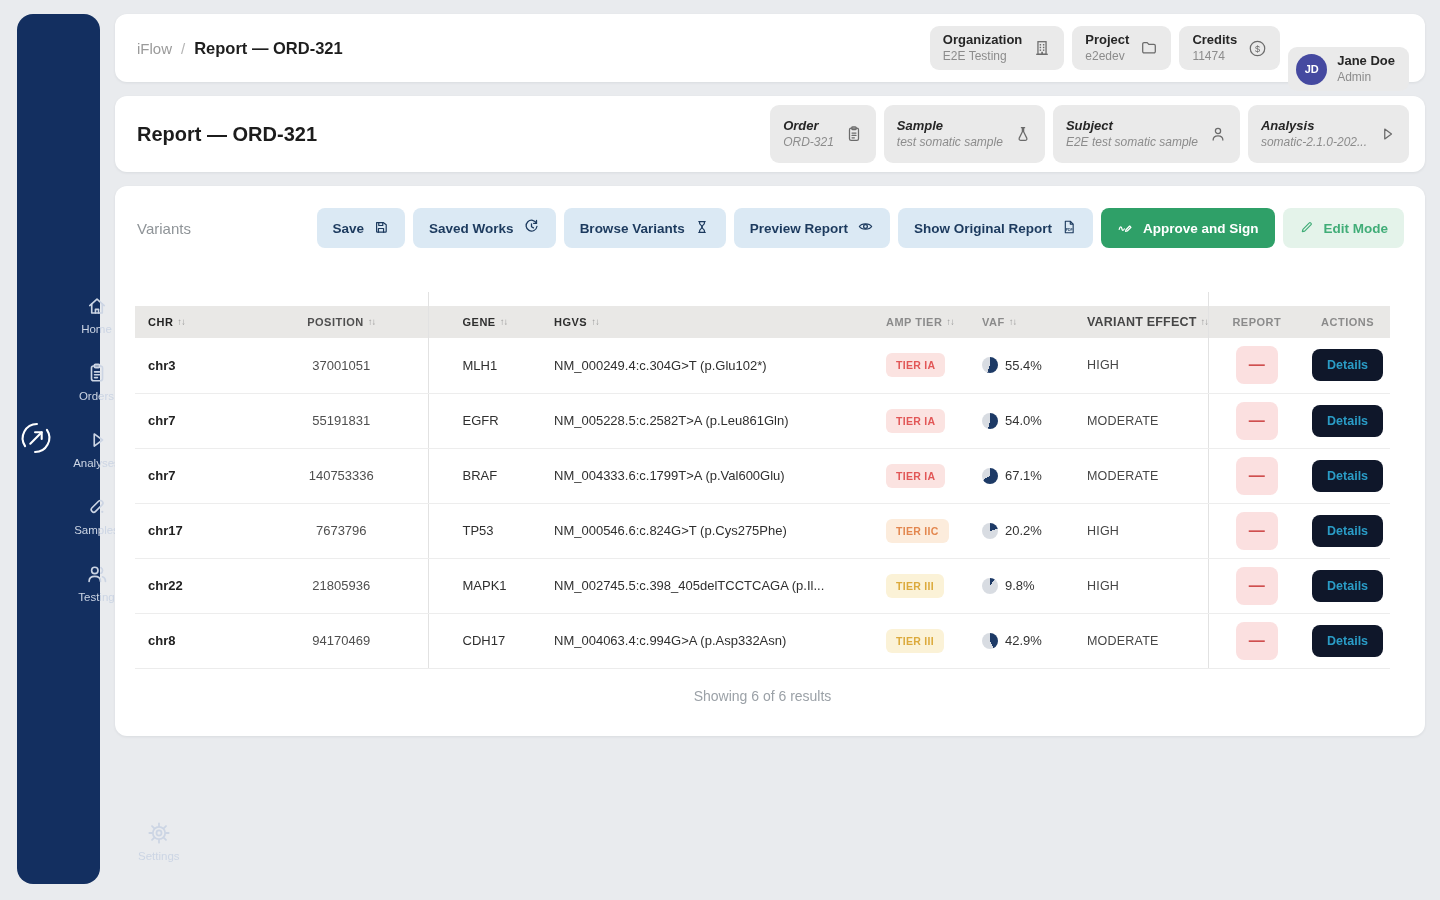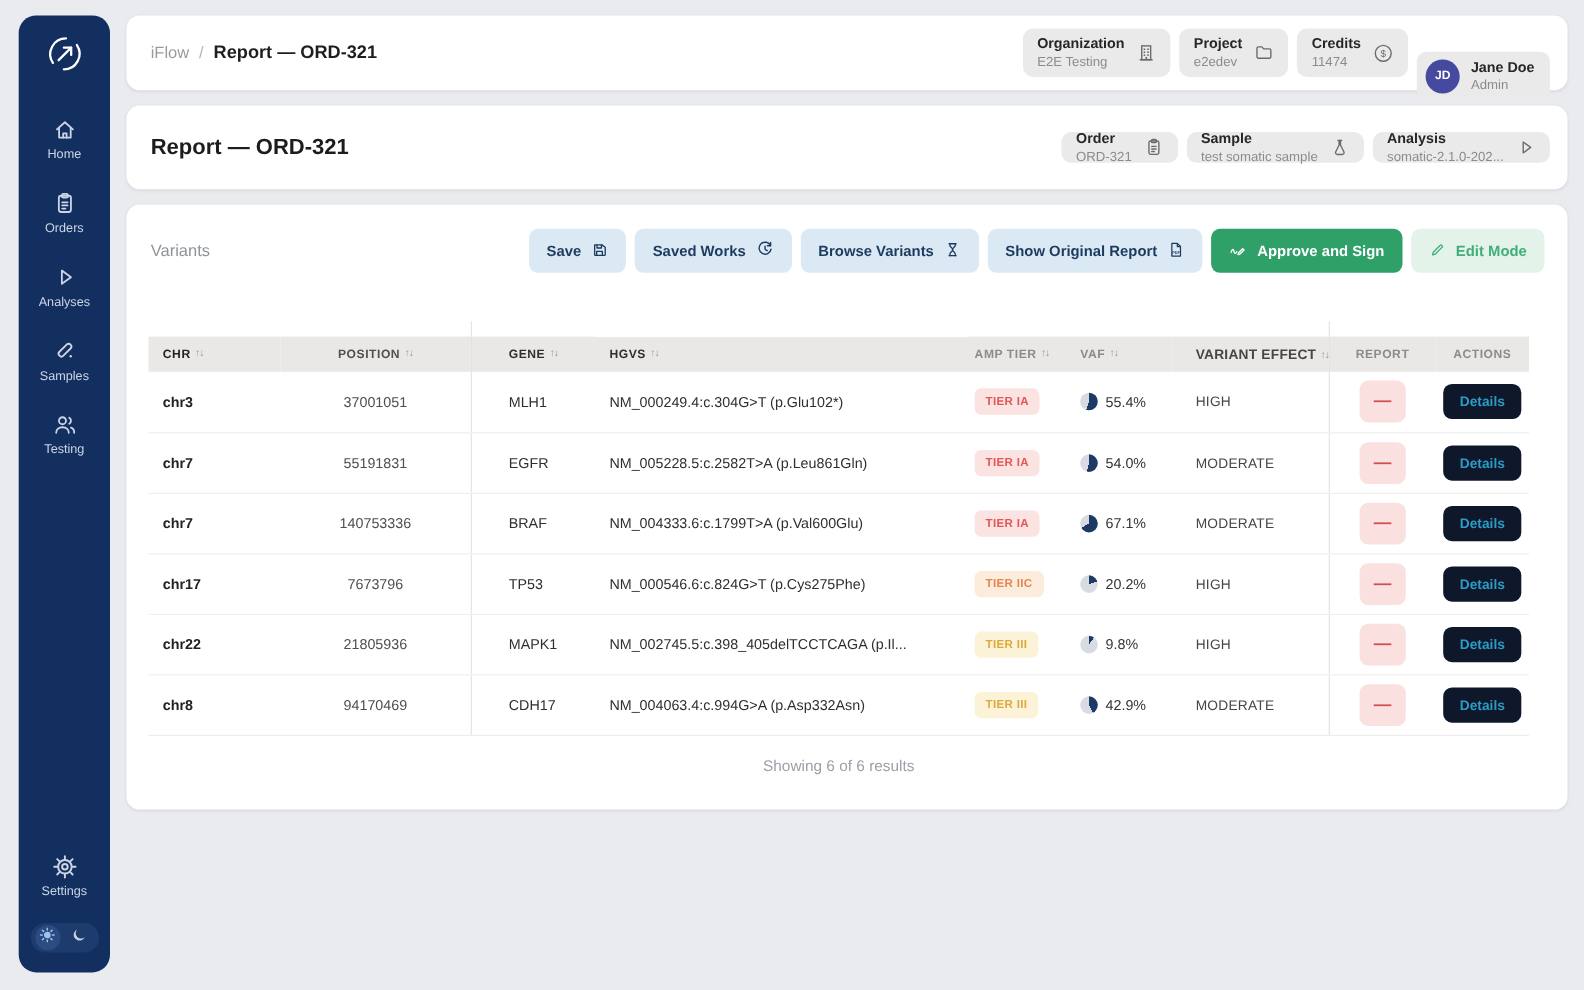--- a/index.html
+++ b/index.html
@@ -8,21 +8,21 @@
     font-family: "Liberation Sans", sans-serif;
     background: #e9ebee;
     color: #222;
   }
   .app { display: flex; height: 100%; }
 
   
   .sidebar {
     width: 83px; margin: 14px 0 16px 17px;
     background: #132f60; border-radius: 16px;
-    display: flex; flex-direction: column; align-items: center;
+    display: flex; flex-direction: row; align-items: center;
     flex-shrink: 0;
   }
   .logo { margin: 16px 0 34px; color: #fff; }
   .nav { display: flex; flex-direction: column; gap: 27px; align-items: center; }
   .nav-item {
     display: flex; flex-direction: column; align-items: center; gap: 6px;
     color: #ccd5e4; font-size: 11.5px; cursor: pointer; width: 83px;
   }
   .nav-item svg { display: block; }
   .settings-item { margin-top: auto; margin-bottom: 22px; }
@@ -62,21 +62,21 @@
   .user-chip { background: #eaeaea; border-radius: 9px; height: 44px; display: flex; align-items: center; gap: 10px; padding: 0 14px 0 8px; cursor: pointer; margin-top: 42px; }
   .avatar {
     width: 31px; height: 31px; border-radius: 50%; background: #4549a0;
     color: #fff; font-size: 11px; font-weight: 700;
     display: flex; align-items: center; justify-content: center;
   }
 
   
   .report-head { margin-top: 14px; height: 76px; display: flex; align-items: center; padding: 0 16px 0 22px; }
   .report-title { font-size: 20px; font-weight: 700; color: #1c1c1c; }
-  .report-head .chip { height: 28px; }
+  .report-head .chip { height: 58px; font-style: italic; }
 
   
   .variants-card { margin-top: 14px; padding: 18px 20px 14px 20px; }
   .vhead { display: flex; align-items: center; padding: 4px 1px 0 2px; }
   .vtitle { font-size: 15px; color: #8f9498; }
   .btns { margin-left: auto; display: flex; gap: 8px; }
   .btn {
     height: 40px; border: none; border-radius: 8px; cursor: pointer;
     display: flex; align-items: center; gap: 9px; padding: 0 16px;
     font-family: "Liberation Sans", sans-serif; font-size: 13.5px; font-weight: 700;
@@ -313,20 +313,32 @@
           </span>
           <span class="chip-icon">
             <svg width="18" height="18" viewBox="0 0 20 20" fill="none" stroke="currentColor" stroke-width="1.4" stroke-linecap="round" stroke-linejoin="round">
               <path d="M8.2 3 h3.6"></path>
               <path d="M9.3 3 v4.6 L5.8 14.6 a1.9 1.9 0 0 0 1.8 2.6 h4.8 a1.9 1.9 0 0 0 1.8 -2.6 L10.7 7.6 V3"></path>
             </svg>
           </span>
         </div>
         <div class="chip">
           <span class="chip-text">
+            <div class="chip-label">Subject</div>
+            <div class="chip-value">E2E test somatic sample</div>
+          </span>
+          <span class="chip-icon">
+            <svg width="18" height="18" viewBox="0 0 20 20" fill="none" stroke="currentColor" stroke-width="1.4" stroke-linecap="round">
+              <circle cx="10" cy="6.6" r="2.9"></circle>
+              <path d="M4.6 16.8 c0-3.1 2.4-4.7 5.4-4.7 s5.4 1.6 5.4 4.7"></path>
+            </svg>
+          </span>
+        </div>
+        <div class="chip">
+          <span class="chip-text">
             <div class="chip-label">Analysis</div>
             <div class="chip-value">somatic-2.1.0-202...</div>
           </span>
           <span class="chip-icon">
             <svg width="18" height="18" viewBox="0 0 20 20" fill="none" stroke="currentColor" stroke-width="1.4" stroke-linejoin="round">
               <path d="M7.5 4.5 L15 10 L7.5 15.5 Z"></path>
             </svg>
           </span>
         </div>
       </div>
@@ -356,20 +368,29 @@
               </svg>
             </span>
           </button>
           <button class="btn btn-blue">
             <span>Browse Variants</span>
             <span>
               <svg width="16" height="16" viewBox="0 0 20 20" fill="none" stroke="currentColor" stroke-width="1.5" stroke-linecap="round" stroke-linejoin="round">
                 <path d="M6 3.2 h8 M6 16.8 h8"></path>
                 <path d="M7 3.2 v2 c0 2 3 2.3 3 4.8 s-3 2.8 -3 4.8 v2"></path>
                 <path d="M13 3.2 v2 c0 2 -3 2.3 -3 4.8 s3 2.8 3 4.8 v2"></path>
+              </svg>
+            </span>
+          </button>
+          <button class="btn btn-blue">
+            <span>Preview Report</span>
+            <span>
+              <svg width="17" height="17" viewBox="0 0 20 20" fill="none" stroke="currentColor" stroke-width="1.5" stroke-linejoin="round">
+                <path d="M2.8 10 C5.4 5.8 14.6 5.8 17.2 10 C14.6 14.2 5.4 14.2 2.8 10 Z"></path>
+                <circle cx="10" cy="10" r="2.2"></circle>
               </svg>
             </span>
           </button>
           <button class="btn btn-blue">
             <span>Show Original Report</span>
             <span>
               <svg width="16" height="16" viewBox="0 0 20 20" fill="none" stroke="currentColor" stroke-width="1.4" stroke-linejoin="round">
                 <path d="M5.4 2.8 h6.2 l3.6 3.6 v10.8 h-9.8 Z"></path>
                 <path d="M11.6 2.8 v3.6 h3.6"></path>
                 <text x="10.2" y="14.4" text-anchor="middle" font-size="4.4" font-weight="700" font-family="Liberation Sans, sans-serif" fill="currentColor" stroke="none">PDF</text>

